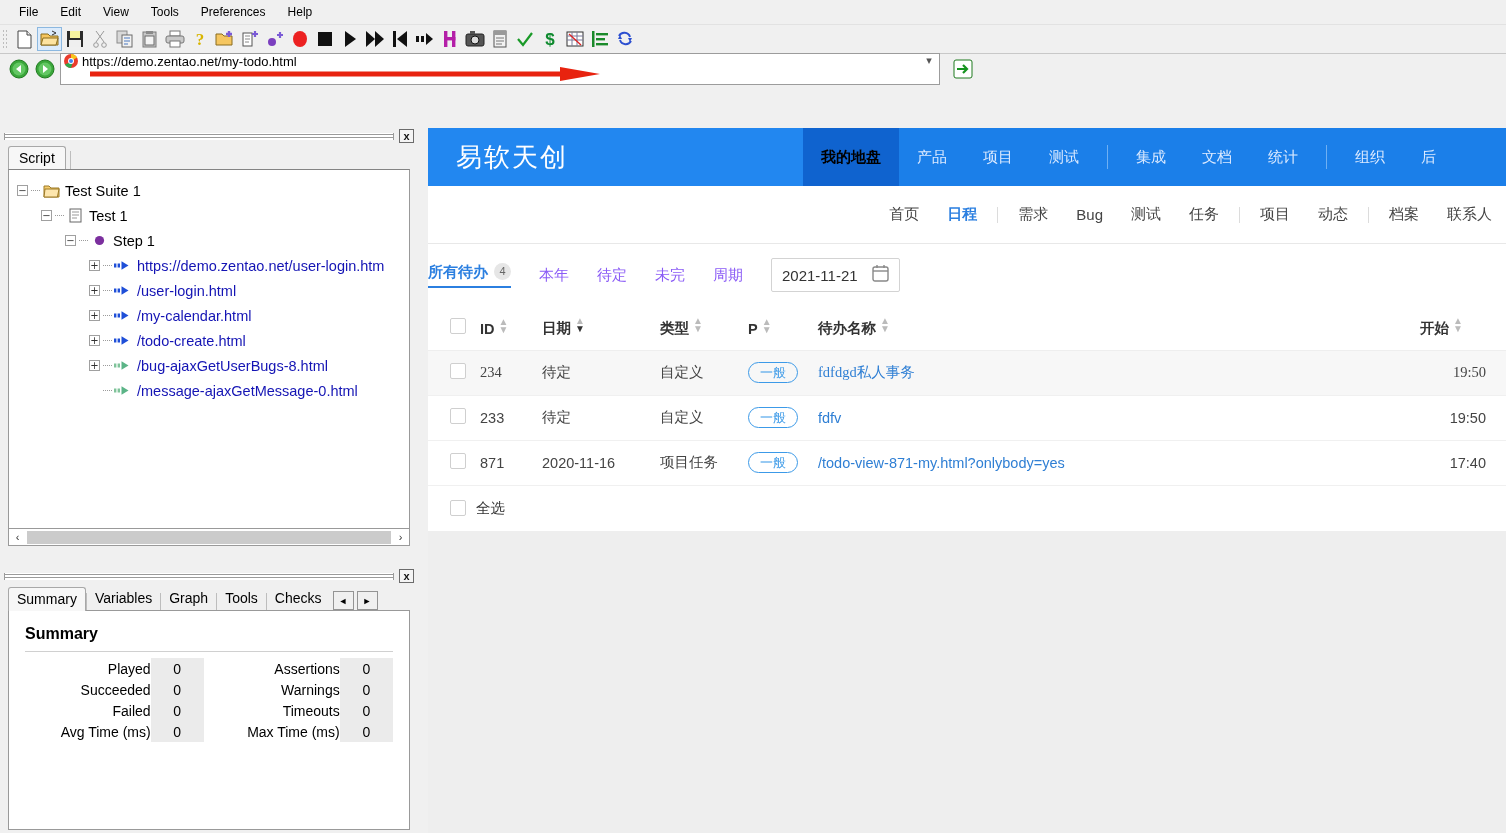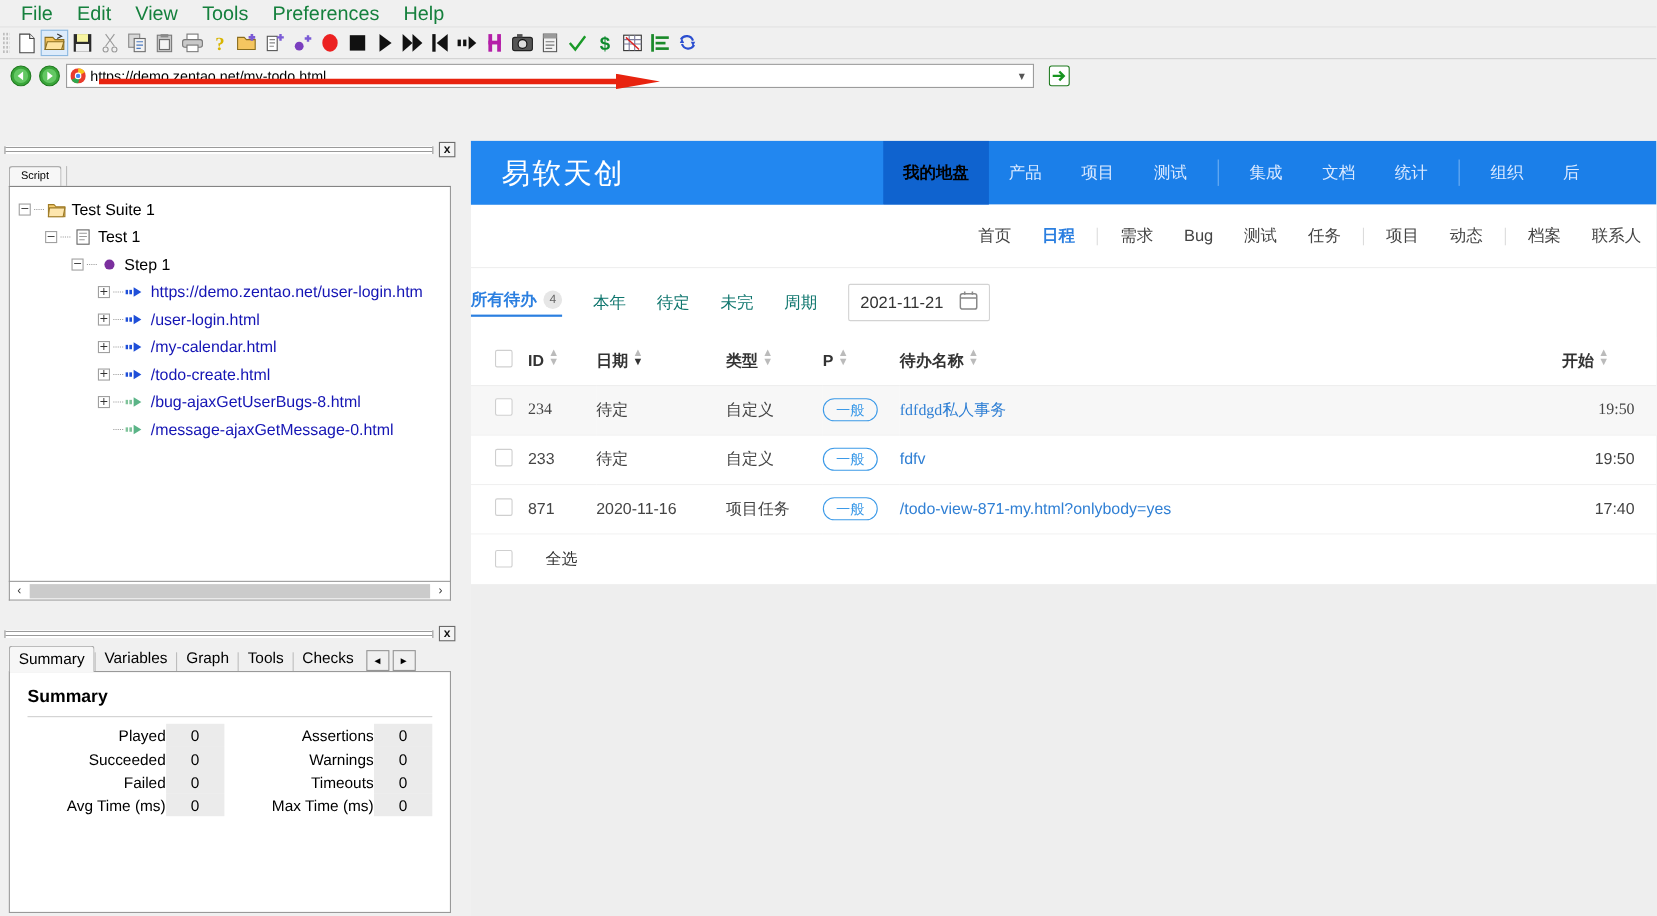--- a/index.html
+++ b/index.html
@@ -31,21 +31,21 @@
   }
   .titlebar .app-icon::after {
     content: ""; position: absolute; left: 4px; top: 8px;
     width: 8px; height: 2px; background: #4a3d1c;
     box-shadow: 0 3px 0 #4a3d1c;
   }
   .titlebar .title { font-size: 14px; color: #000; }
 
   
   .menubar { height: 24px; display: flex; align-items: center; padding-left: 8px; background: #f0f0f0; }
-  .menubar .mi { font-size: 18px; color: #15803d; padding: 2px 11px; cursor: default; }
+  .menubar .mi { font-size: 12px; color: #000000; padding: 2px 11px; cursor: default; }
 
   
   .toolbar {
     height: 30px; display: flex; align-items: center;
     background: #f0f0f0;
     border-top: 1px solid #e2e2e2; border-bottom: 1px solid #c8c8c8;
     padding-left: 2px;
   }
   .grip { width: 7px; height: 20px; margin-right: 3px;
     background-image: radial-gradient(#b0b0b0 40%, transparent 41%);
@@ -54,22 +54,22 @@
         position: relative; cursor: default; }
   .tb.active { background:#dcebfb; border:1px solid #8cb8e0; }
   .tb svg { display:block; }
 
   
   .addrbar { height: 30px; display: flex; align-items: center; background: #f0f0f0;
              padding: 0 8px; position: relative; }
   .navbtn { width: 22px; height: 22px; margin-right: 4px; border-radius: 50%;
             display:flex; align-items:center; justify-content:center; }
   .urlbox {
-    flex: 1; height: 22px; background: #fff; border: 1px solid #9c9c9c;
-    display: flex; align-items: center; padding: 0 3px; margin-right: 12px;
+    flex: 1; height: 32px; background: #fff; border: 1px solid #9c9c9c;
+    display: flex; align-items: flex-start; padding: 0 3px; margin-right: 12px;
     max-width: 880px;
   }
   .chrome-icon { width: 14px; height: 14px; border-radius: 50%; margin-right: 4px; flex:none; }
   .urltext { font-size: 13px; color: #000; flex: 1; }
   .caret { width: 14px; text-align:center; color:#555; font-size: 11px; }
   .gobtn { width: 22px; height: 22px; display:flex; align-items:center; justify-content:center; }
 
   
   .annot-arrow { position: absolute; left: 90px; top: 13px; width: 510px; height: 14px; pointer-events:none; }
 
@@ -77,21 +77,21 @@
   .left-pane { position: absolute; left: 0; top: 128px; width: 418px; bottom: 0; }
   .pane-bar { height: 16px; display: flex; align-items: center; padding: 0 4px; background:#f0f0f0; }
   .pane-bar .lines { flex: 1; height: 7px;
      background: linear-gradient(#fff 0 1px, #9a9a9a 1px 2px, #fff 2px 4px, #9a9a9a 4px 5px, #fff 5px 7px);
      border-left: 1px solid #9a9a9a; border-right: 1px solid #9a9a9a; }
   .pane-x { width: 15px; height: 14px; margin-left: 5px; border: 1px solid #6b6b6b;
             background: #f4f4f4; font-size: 11px; font-weight: bold; color:#111;
             display:flex; align-items:center; justify-content:center; line-height:1; }
   .tabstrip { display: flex; align-items: flex-end; height: 25px; padding-left: 8px; background:#f0f0f0; }
   .tab {
-    font-size: 10px; padding: 3px 10px 4px 10px; background: #f0f0f0;
+    font-size: 14px; padding: 3px 10px 4px 10px; background: #f0f0f0;
     border: 1px solid #bdbdbd; border-bottom: none; border-radius: 3px 3px 0 0;
     position: relative; top: 1px;
   }
   .tab.sel { background: #f7f7f7; border-color:#a8a8a8; }
   .tabgap { width: 1px; height: 18px; background:#bdbdbd; margin-left:4px; }
 
   .treebox {
     margin: 0 8px; height: 360px; background: #fff;
     border: 1px solid #999; border-top-color:#848484;
     position: relative; overflow: hidden;
@@ -148,21 +148,21 @@
 
   .zt-sub { height: 58px; background:#fff; display:flex; align-items:center;
             justify-content:flex-end; padding-right: 0; border-bottom:1px solid #e8e8e8; }
   .zt-subitem { font-size:15px; color:#444; padding: 0 14px; white-space:nowrap; }
   .zt-subitem.active { color:#2b7fe0; font-weight: bold; }
   .zt-subdiv { width:1px; height:16px; background:#dcdcdc; margin: 0 6px; }
 
   .zt-body { background:#eeeeee; padding: 0; height: calc(100% - 116px); }
   .zt-card { background:#fff; margin: 0; }
   .filters { height: 62px; display:flex; align-items:center; background:#fff; }
-  .f-item { font-size:15px; color:#0f766e; margin-right: 28px; position:relative; white-space:nowrap;}
+  .f-item { font-size:15px; color:#8b5cf6; margin-right: 28px; position:relative; white-space:nowrap;}
   .f-item.active { color:#2b7fe0; font-weight:bold; border-bottom:2px solid #2b7fe0; padding-bottom:4px; }
   .f-badge { display:inline-block; min-width:17px; height:17px; line-height:17px; text-align:center;
              background:#e6e6e6; color:#666; border-radius:9px; font-size:11px; margin-left:6px;
              font-weight:normal; padding:0 4px; vertical-align: 2px;}
   .datebox { display:flex; align-items:center; border:1px solid #d3d3d3; height:34px;
              padding: 0 10px; background:#fff; border-radius:2px; }
   .datebox .dv { font-size:15px; color:#333; margin-right: 14px; }
 
   table.todo { width:100%; border-collapse: collapse; background:#fff; table-layout: fixed; }
   table.todo th {
@@ -173,21 +173,21 @@
   table.todo tr.alt td { background:#f7f7f7;font-family:Liberation Serif, serif; }
   .cb { width: 16px; height: 16px; border:1px solid #cfcfcf; border-radius:2px; background:#fff; display:inline-block; }
   .srt { display:inline-block; margin-left:4px; color:#bbb; font-size:10px; line-height:8px; vertical-align: 1px;}
   .srt i { display:block; font-style:normal; }
   .srt .on { color:#333; }
   .lnk { color:#2f7fd4; }
   .pill { display:inline-block; border:1px solid #3c9ae8; color:#3c9ae8; border-radius:11px;
           font-size:13px; padding: 2px 11px; line-height: 15px; }
   .pill.high { border-color:#e02020; color:#e02020; }
   .allsel { height: 45px; display:flex; align-items:center; padding-left: 22px; background:#fff; }
-  .allsel .lbl { margin-left: 30px; font-size:14.5px; color:#333; }
+  .allsel .lbl { margin-left: 10px; font-size:14.5px; color:#333; }
 
   
   .c-cb{width:52px;} .c-id{width:62px;} .c-date{width:118px;} .c-type{width:88px;}
   .c-p{width:70px;} .c-name{width:auto;} .c-start{width:86px; text-align:right; padding-right:20px!important;}
 </style>
 </head>
 <body>
 
 <div id="app">
 

